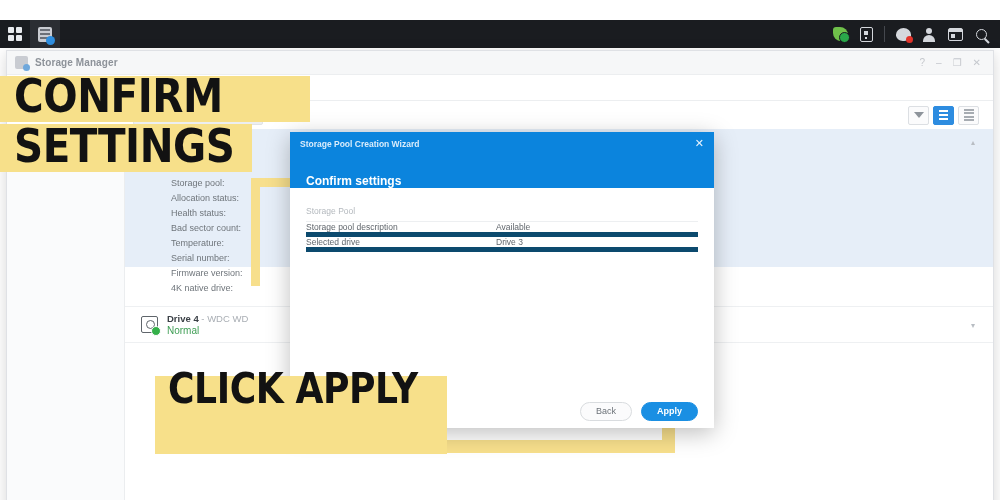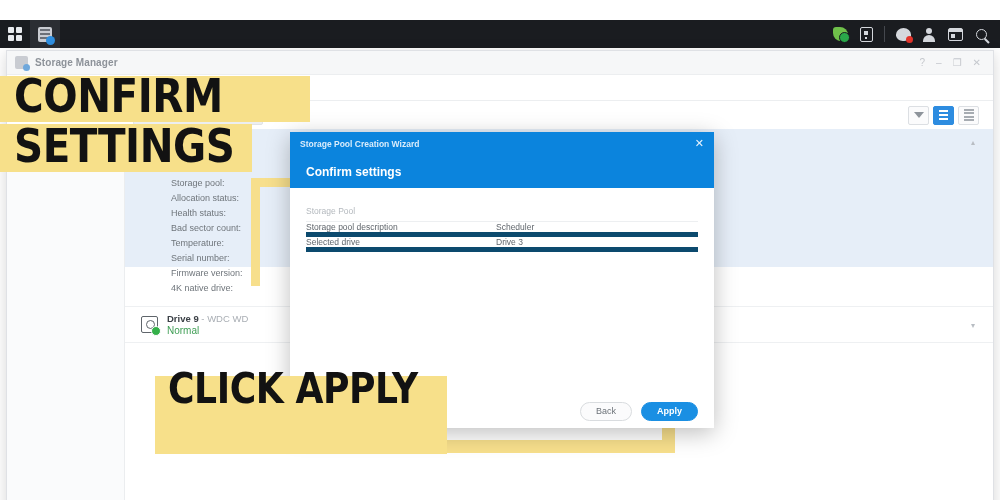--- a/index.html
+++ b/index.html
@@ -271,21 +271,21 @@
     padding: 0 10px;
   }
   .dlg-title {
     font-size: 8.5px; color: #d9ecfb; font-weight: bold;
   }
   .dlg-close {
     margin-left: auto; font-size: 11px; color: #eaf4fd; line-height: 1;
   }
   .dlg-head {
     height: 33px; background: #0b84dd;
-    display: flex; align-items: center; padding: 0 16px;
+    display: flex; align-items: flex-end; padding: 0 16px;
   }
   .dlg-head-text {
     font-size: 12px; color: #ffffff; font-weight: bold;
   }
   .dlg-body {
     padding: 18px 16px 0 16px;
     height: 217px;
   }
   .sec-title {
     font-size: 8.5px; color: #b4b9be;
@@ -451,21 +451,21 @@
             <div class="dd-row">Firmware version:</div>
             <div class="dd-row">4K native drive:</div>
           </div>
         </div>
 
         <div class="drive-row">
           <span class="drv-ico">
               <i class="drv-ok"></i>
             </span>
           <span class="drv-text">
-            <span class="drv-name"><b>Drive 9</b> <span>- WDC WD</span></span>
+            <span class="drv-name"><b>Drive 4</b> <span>- WDC WD</span></span>
             <span class="drv-status">Normal</span>
           </span>
           <span class="chev" style="top:14px;">▾</span>
         </div>
       </div>
     </div>
   </div>
 
   <div class="hl-line" style="left:251px; top:158px; width:9px; height:108px;"></div>
   <div class="hl-line" style="left:251px; top:158px; width:58px; height:9px;"></div>
@@ -480,21 +480,21 @@
       <span class="dlg-close">✕</span>
     </div>
     <div class="dlg-head">
       <span class="dlg-head-text">Confirm settings</span>
     </div>
     <div class="dlg-body">
       <div class="sec-title">Storage Pool</div>
 
       <div class="kv">
         <span class="k">Storage pool description</span>
-        <span class="v">Scheduler</span>
+        <span class="v">Available</span>
       </div>
       <div class="kv">
         <span class="k">Selected drive</span>
         <span class="v">Drive 3</span>
       </div>
     </div>
     <div class="dlg-footer">
       <span class="btn btn-back">Back</span>
       <span class="btn btn-apply">Apply</span>
     </div>

